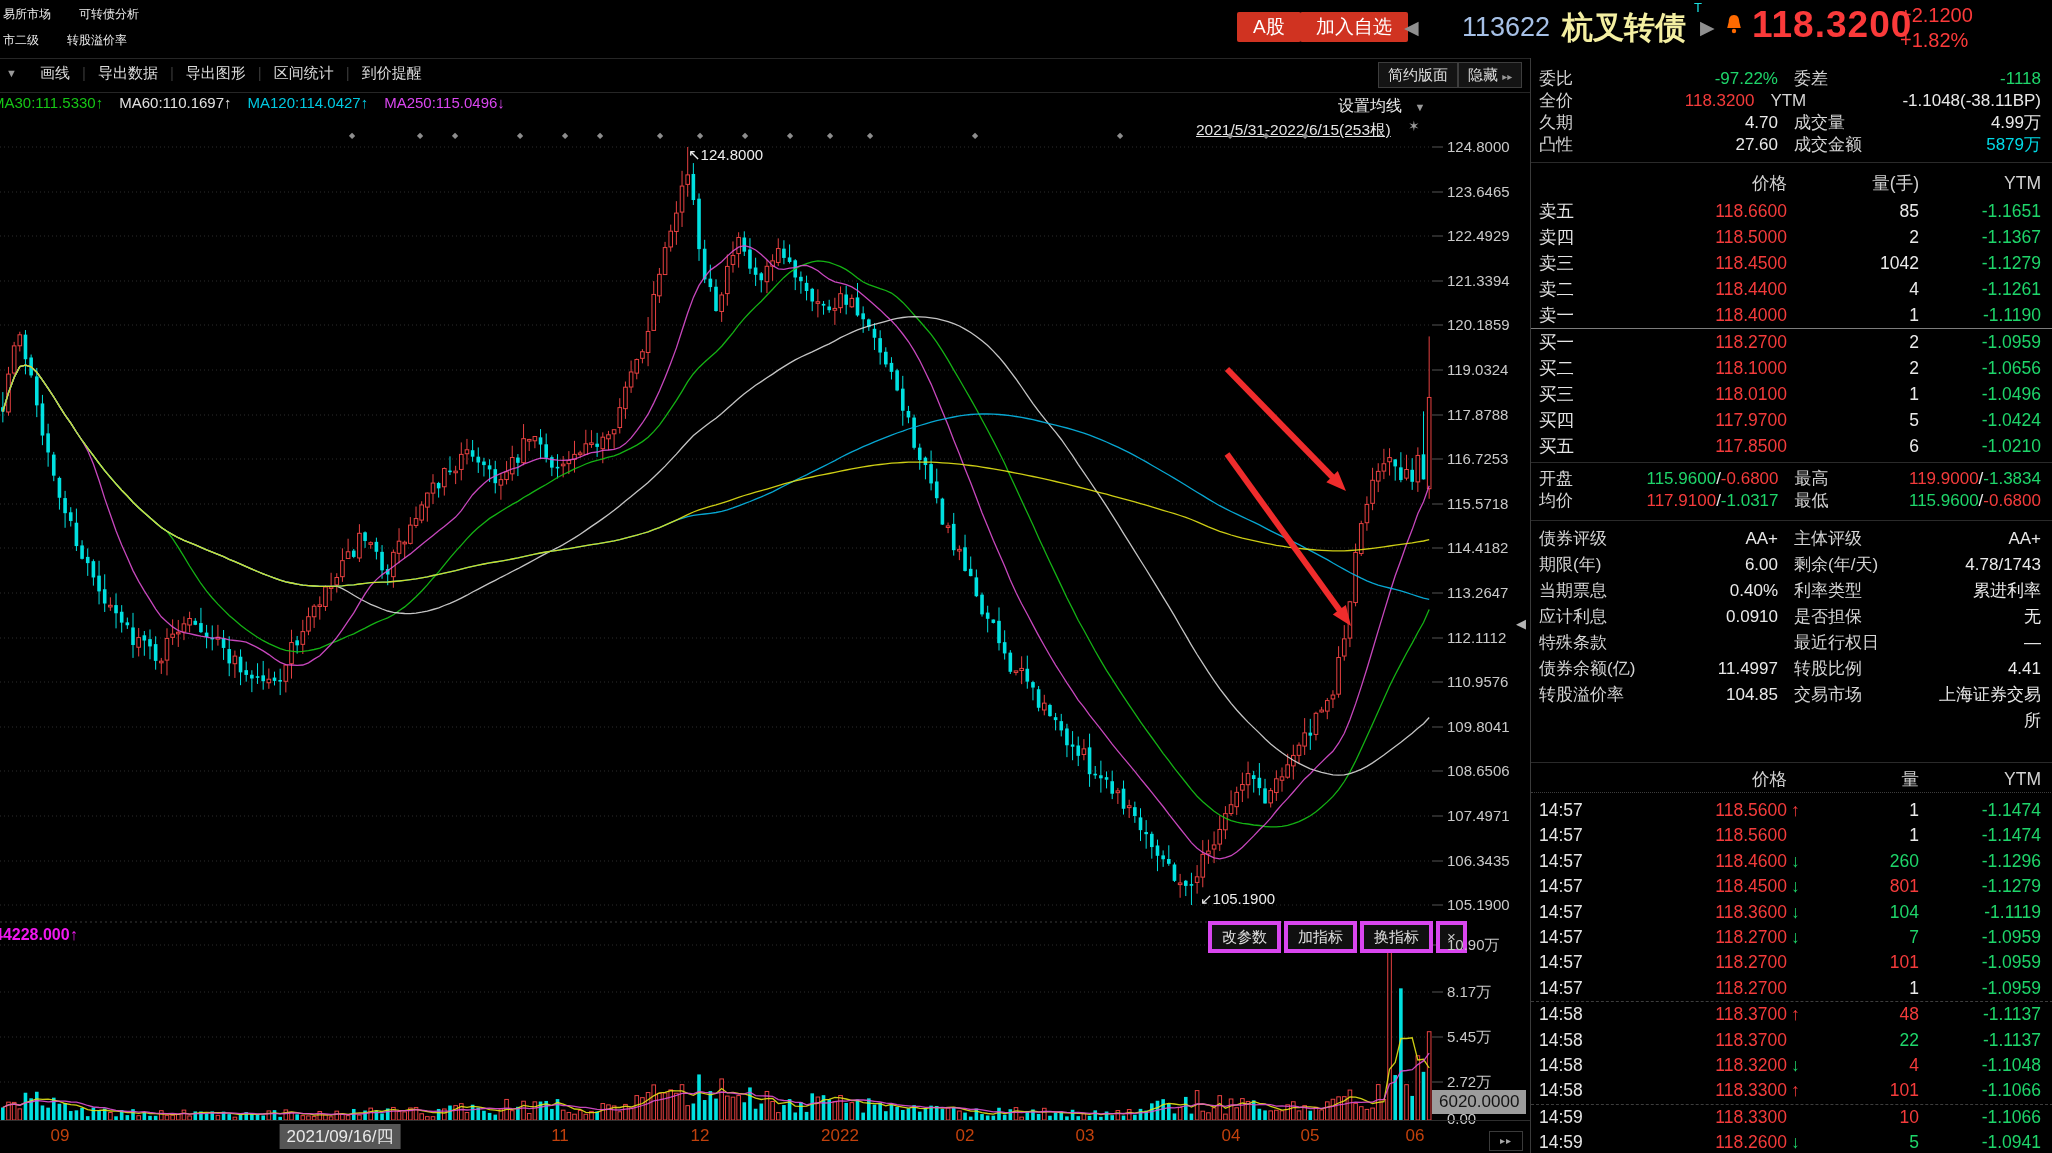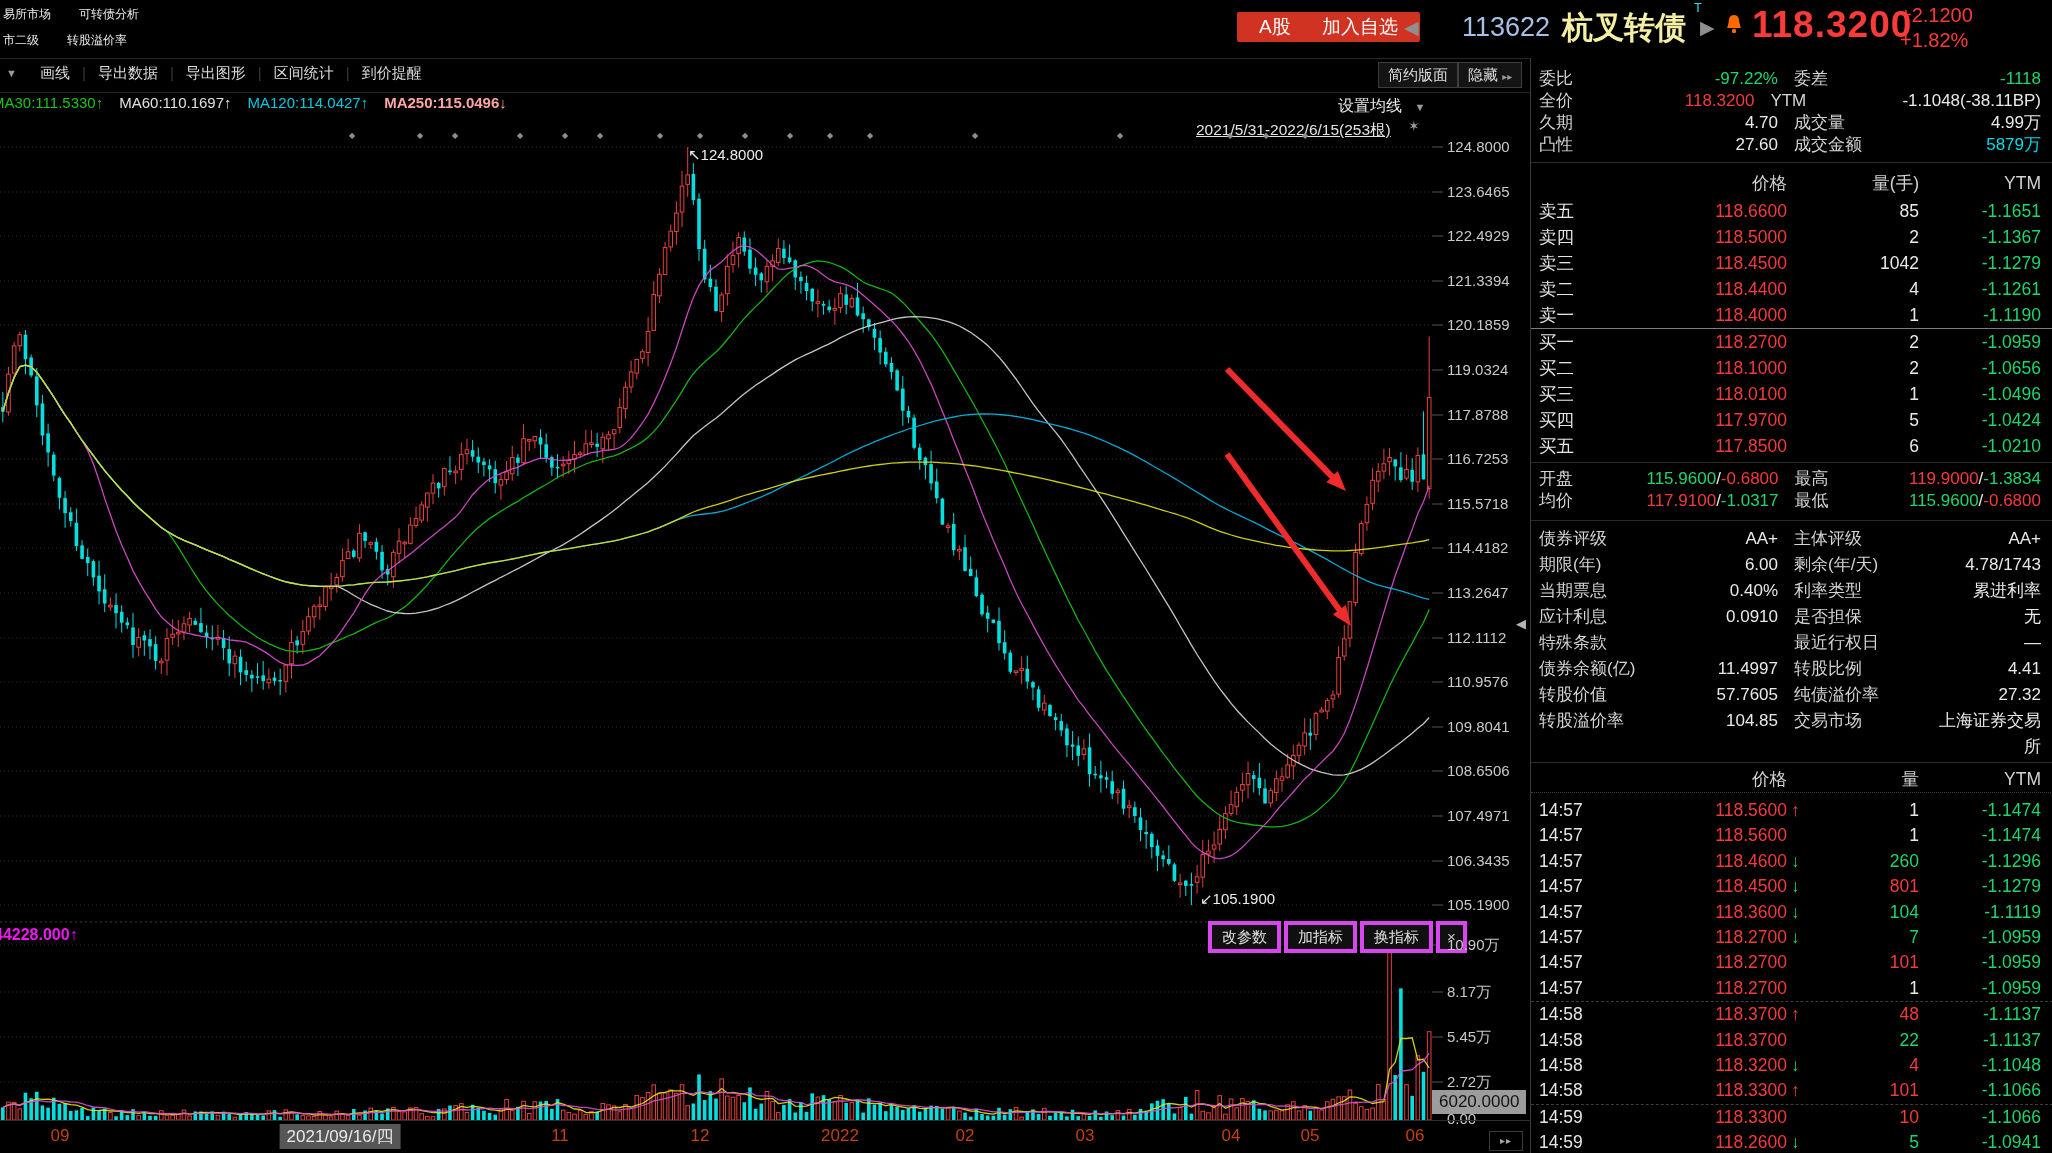--- a/index.html
+++ b/index.html
@@ -5,21 +5,21 @@
   html,body{margin:0;padding:0;background:#000;}
   body{width:2052px;height:1153px;overflow:hidden;position:relative;
        font-family:"Liberation Sans","DejaVu Sans",sans-serif;color:#ddd;}
   .abs{position:absolute;}
   .w{color:#e9e9e9}.r{color:#f43b3b}.g{color:#1ed56a}.c{color:#00dce8}.lbl{color:#d4d4d4}
   
   #topbar{position:absolute;left:0;top:0;width:2052px;height:58px;background:#000;border-bottom:1px solid #262626;}
   .menu{position:absolute;font-size:12px;color:#ececec;white-space:nowrap;}
   .menu span{margin-right:28px;cursor:default;}
   #m1{left:3px;top:6px}#m2{left:3px;top:32px}
-  .btn-red{position:absolute;top:12px;height:30px;background:#d03321;color:#fff;font-size:19px;line-height:30px;padding:0 22px;border-radius:2px;}
+  .btn-red{position:absolute;top:12px;height:30px;background:#d03321;color:#fff;font-size:19px;line-height:30px;padding:0 16px;border-radius:2px;}
   .navarrow{position:absolute;color:#8f8f8f;font-size:19px;top:16px;}
   #code{position:absolute;left:1462px;top:12px;font-size:27px;color:#a6c0e6;}
   #name{position:absolute;left:1562px;top:7px;font-size:31px;font-weight:bold;color:#f4efa2;}
   #tmark{position:absolute;left:1694px;top:0px;font-size:13px;color:#19e0e0;}
   #bell{position:absolute;left:1724px;top:13px;}
   #price{position:absolute;left:1752px;top:4px;font-size:37px;font-weight:bold;color:#fb3a3a;letter-spacing:1px;}
   #chg{position:absolute;left:1900px;top:3px;font-size:20px;color:#fb3a3a;line-height:25px;}
   
   #toolbar{position:absolute;left:0;top:58px;width:1530px;height:34px;border-bottom:1px solid #262626;}
   #tb-caret{position:absolute;left:6px;top:9px;color:#9a9a9a;font-size:11px;}
@@ -915,21 +915,21 @@
 <div id="toolbar">
   <span id="tb-caret">▼</span>
   <span id="tb-items"><span class="tbi">画线</span><span class="sep">|</span><span class="tbi">导出数据</span><span class="sep">|</span><span class="tbi">导出图形</span><span class="sep">|</span><span class="tbi">区间统计</span><span class="sep">|</span><span class="tbi">到价提醒</span></span>
 </div>
 <div class="tb-box" style="left:1378px">简约版面</div>
 <div class="tb-box" style="left:1458px">
   <span>隐藏</span>
   <span style="font-size:10px;color:#9a9a9a">▸▸</span>
 </div>
 
-<div id="ma-row"><span style="color: rgb(22, 197, 22);">MA30:111.5330↑</span><span style="color: rgb(224, 224, 224);">MA60:110.1697↑</span><span style="color: rgb(0, 200, 224);">MA120:114.0427↑</span><span style="color: #fca5a5; font-weight: bold;">MA250:115.0496↓</span></div>
+<div id="ma-row"><span style="color: rgb(22, 197, 22);">MA30:111.5330↑</span><span style="color: rgb(224, 224, 224);">MA60:110.1697↑</span><span style="color: rgb(0, 200, 224);">MA120:114.0427↑</span><span style="color: #d946ef;">MA250:115.0496↓</span></div>
 <div id="ma-settings">
   <span>设置均线</span>
   <span class="car">▼</span>
 </div>
 <div id="date-range">2021/5/31-2022/6/15(253根)</div>
 <div id="pin">✶</div>
 <div id="divider-arrow">◀</div>
 
 <div id="vol-label">44228.000↑</div>
 <div id="vol-btns">
@@ -1097,26 +1097,20 @@
         <span class="c-l1 lbl">特殊条款</span>
         <span class="c-v1 w"></span>
         <span class="c-l2 lbl">最近行权日</span>
         <span class="c-v2 w">—</span>
       </div>
       <div class="prow tall">
         <span class="c-l1 lbl">债券余额(亿)</span>
         <span class="c-v1 w">11.4997</span>
         <span class="c-l2 lbl">转股比例</span>
         <span class="c-v2 w">4.41</span>
-      </div>
-      <div class="prow tall">
-        <span class="c-l1 lbl">转股价值</span>
-        <span class="c-v1 w">57.7605</span>
-        <span class="c-l2 lbl">纯债溢价率</span>
-        <span class="c-v2 w">27.32</span>
       </div>
       <div class="prow tall">
         <span class="c-l1 lbl">转股溢价率</span>
         <span class="c-v1 w">104.85</span>
         <span class="c-l2 lbl">交易市场</span>
         <span class="c-v2 w">上海证券交易所</span>
       </div>
     </div>
     <div class="hline" style="top: 704px;"></div>
     <div class="abs" style="left: 0px; top: 708px; width: 522px;">

